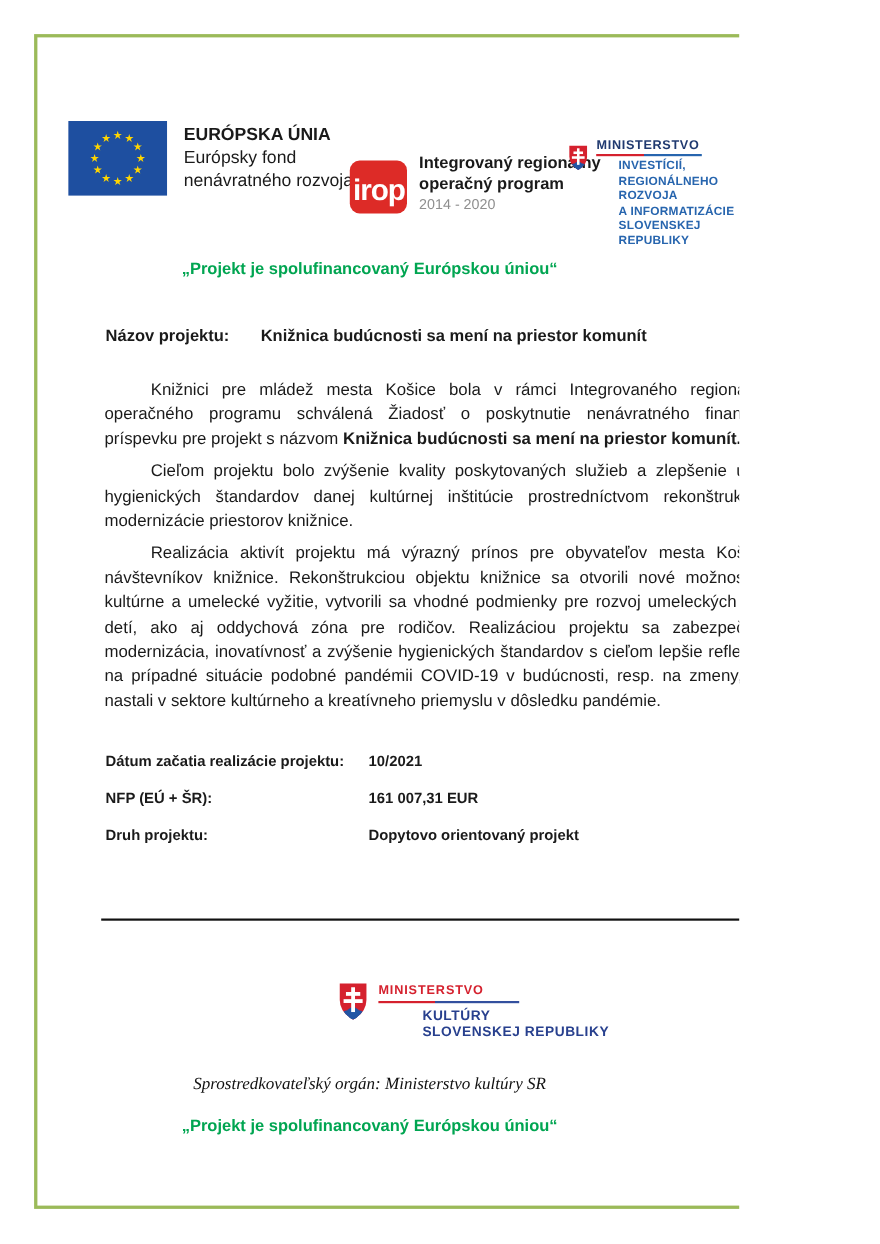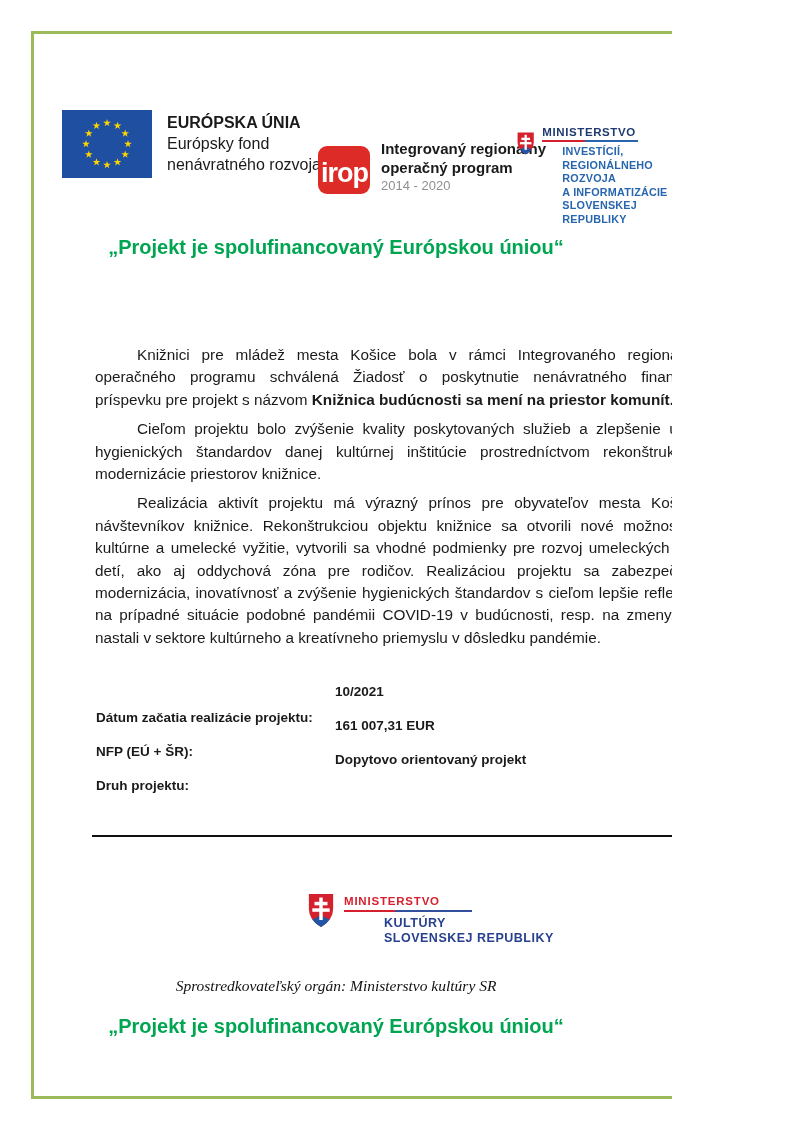--- a/index.html
+++ b/index.html
@@ -39,42 +39,42 @@
 
   .mirri-logo { position: absolute; left: 517px; top: 123px; display: flex; gap: 8px; align-items: flex-start; }
   .mirri-text { padding-top: 3px; }
   .mirri-text .ministry { color: #203a70; font-weight: bold; font-size: 11.5px; letter-spacing: 0.6px; }
   .tricolor { height: 2px; margin: 2px 0 3px 0; width: 96px;
     background: linear-gradient(90deg, #d5212e 0 45%, #2765ae 45% 100%); }
   .mirri-text .blue-line { color: #2765ae; font-weight: bold; font-size: 10.8px; line-height: 13.5px; letter-spacing: 0.2px; padding-left: 20px; }
 
   
   .statement { position: absolute; left: 0; width: 100%; text-align: center;
-    font-weight: bold; font-size: 20px; color: #00a551; }
+    font-weight: bold; font-size: 15px; color: #00a551; }
   .statement-top { top: 236px; }
   .statement-bottom { top: 1015px; }
 
   
   .name-row { position: absolute; left: 96px; top: 297px; font-size: 15px; font-weight: bold; display: flex; }
   .name-row .label { width: 141px; }
 
   
   .body-text { position: absolute; left: 95px; top: 344px; width: 621px; }
   .body-text p {
     margin: 0 0 7px 0;
     font-size: 15.3px; line-height: 22.4px;
     text-align: justify;
     text-indent: 42px;
   }
   .body-text .b { font-weight: bold; }
 
   
   .details { position: absolute; left: 96px; top: 684px; width: 648px; font-size: 13.5px; font-weight: bold; }
   .details .row { display: flex; height: 17px; margin-bottom: 17px; }
-  .details .row .label { width: 239px; margin-top: 26px; }
+  .details .row .label { width: 239px; }
   .rule { position: absolute; left: 92px; top: 835px; width: 652px; border-top: 2.5px solid #111111; }
 
   
   .mk-logo { position: absolute; left: 308px; top: 893px; display: flex; gap: 10px; align-items: flex-start; }
   .mk-text { padding-top: 2px; }
   .mk-text .ministry { color: #d5212e; font-weight: bold; font-size: 11.5px; letter-spacing: 0.8px; }
   .mk-divider { height: 2px; margin: 3px 0 4px 0; width: 128px;
     background: linear-gradient(90deg, #d5212e 0 40%, #33509e 40% 100%); }
   .mk-text .navy-line { color: #28408e; font-weight: bold; font-size: 12.5px; line-height: 14.5px; letter-spacing: 0.5px; padding-left: 40px; }
 
@@ -155,20 +155,24 @@
       <div class="ministry">MINISTERSTVO</div>
       <div class="tricolor"></div>
       <div class="blue-line">INVESTÍCIÍ, REGIONÁLNEHO ROZVOJA</div>
       <div class="blue-line">A INFORMATIZÁCIE</div>
       <div class="blue-line">SLOVENSKEJ REPUBLIKY</div>
     </div>
   </div>
 
   <div class="statement statement-top">„Projekt je spolufinancovaný Európskou úniou“</div>
 
+  <div class="name-row">
+    <span class="label">Názov projektu:</span>
+    <span class="value">Knižnica budúcnosti sa mení na priestor komunít</span>
+  </div>
 
   <div class="body-text">
     <p><span>Knižnici pre mládež mesta Košice bola v rámci Integrovaného regionálneho operačného programu schválená Žiadosť o poskytnutie nenávratného finančného príspevku pre projekt s názvom </span><span class="b">Knižnica budúcnosti sa mení na priestor komunít.</span></p>
     <p>Cieľom projektu bolo zvýšenie kvality poskytovaných služieb a zlepšenie úrovne hygienických štandardov danej kultúrnej inštitúcie prostredníctvom rekonštrukcie a modernizácie priestorov knižnice.</p>
     <p>Realizácia aktivít projektu má výrazný prínos pre obyvateľov mesta Košice a návštevníkov knižnice. Rekonštrukciou objektu knižnice sa otvorili nové možnosti pre kultúrne a umelecké vyžitie, vytvorili sa vhodné podmienky pre rozvoj umeleckých aktivít detí, ako aj oddychová zóna pre rodičov. Realizáciou projektu sa zabezpečila aj modernizácia, inovatívnosť a zvýšenie hygienických štandardov s cieľom lepšie reflektovať na prípadné situácie podobné pandémii COVID-19 v budúcnosti, resp. na zmeny, ktoré nastali v sektore kultúrneho a kreatívneho priemyslu v dôsledku pandémie.</p>
   </div>
 
   <div class="details">
     <div class="row">
       <span class="label">Dátum začatia realizácie projektu:</span>

